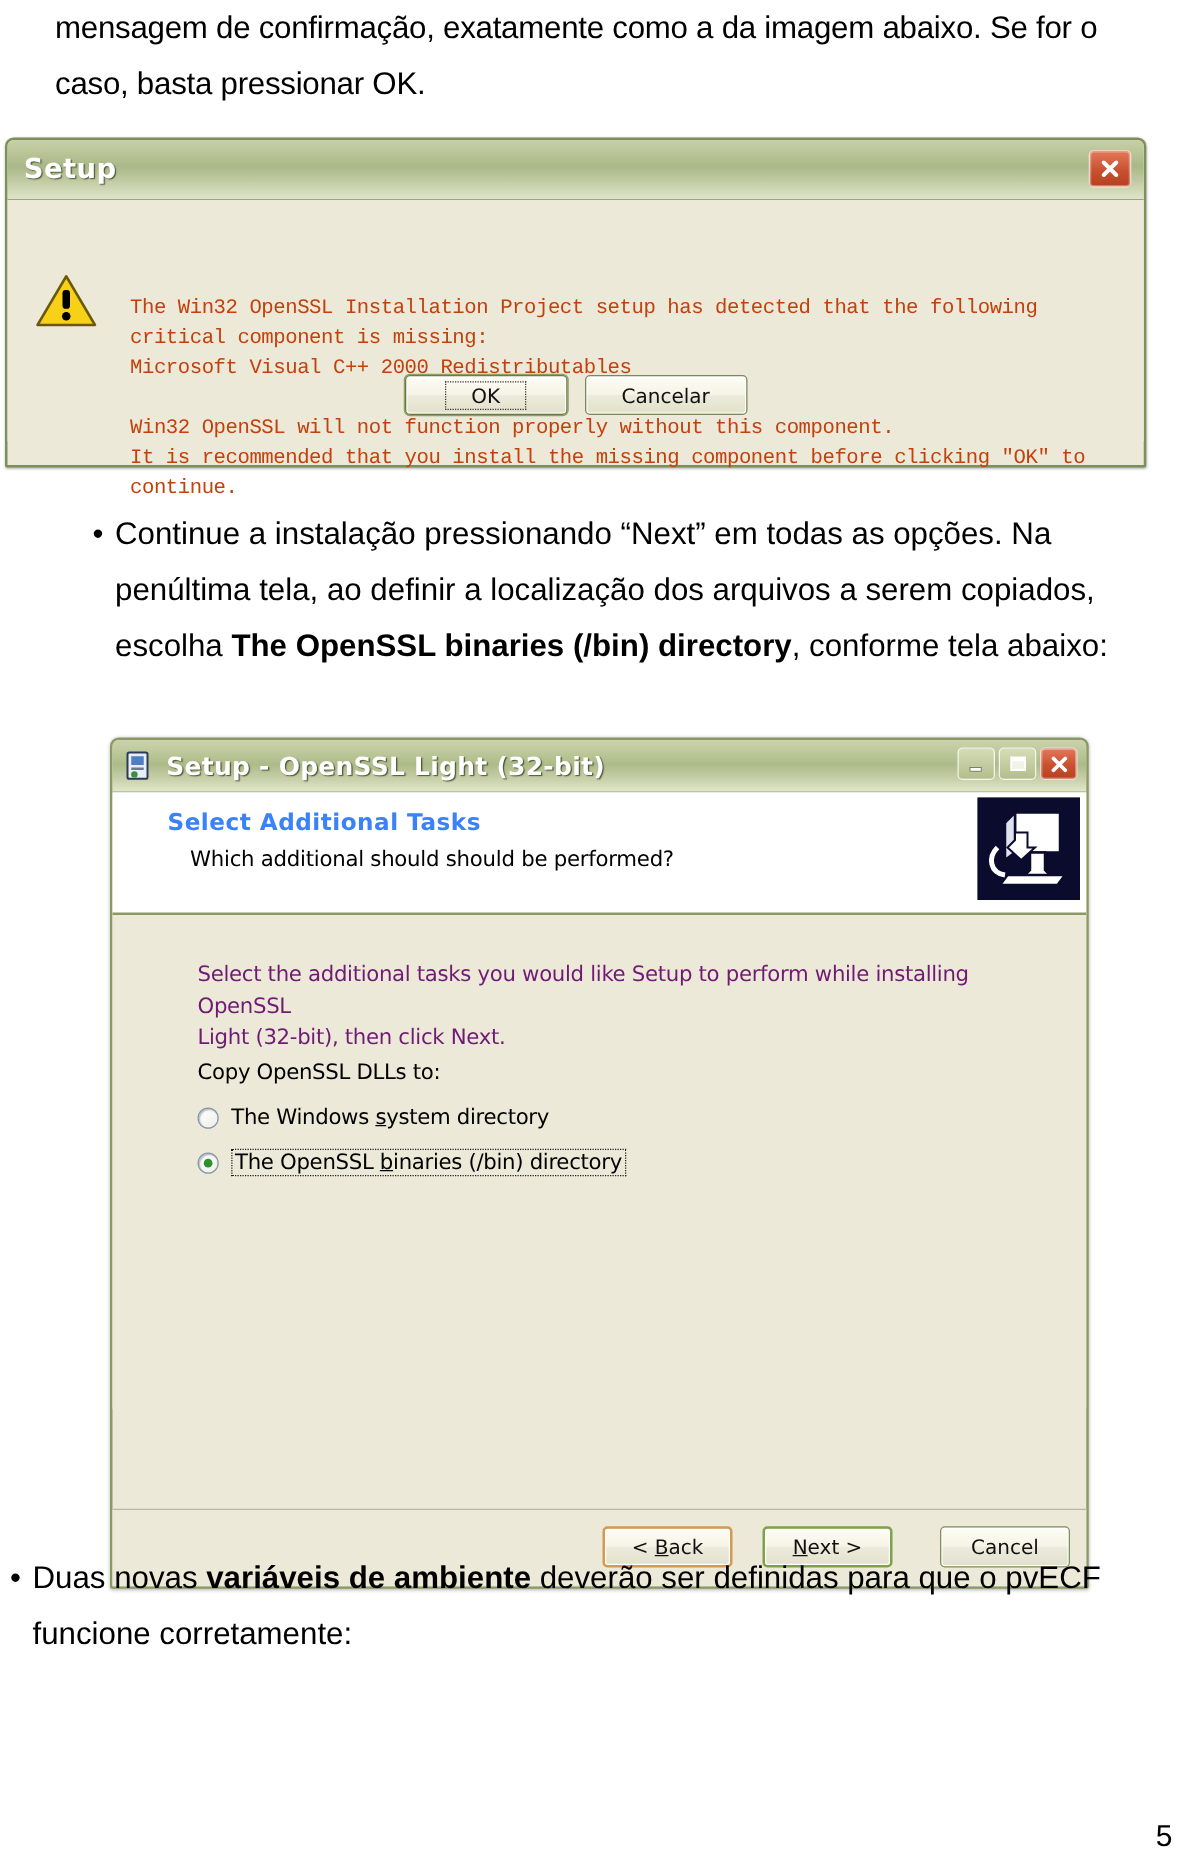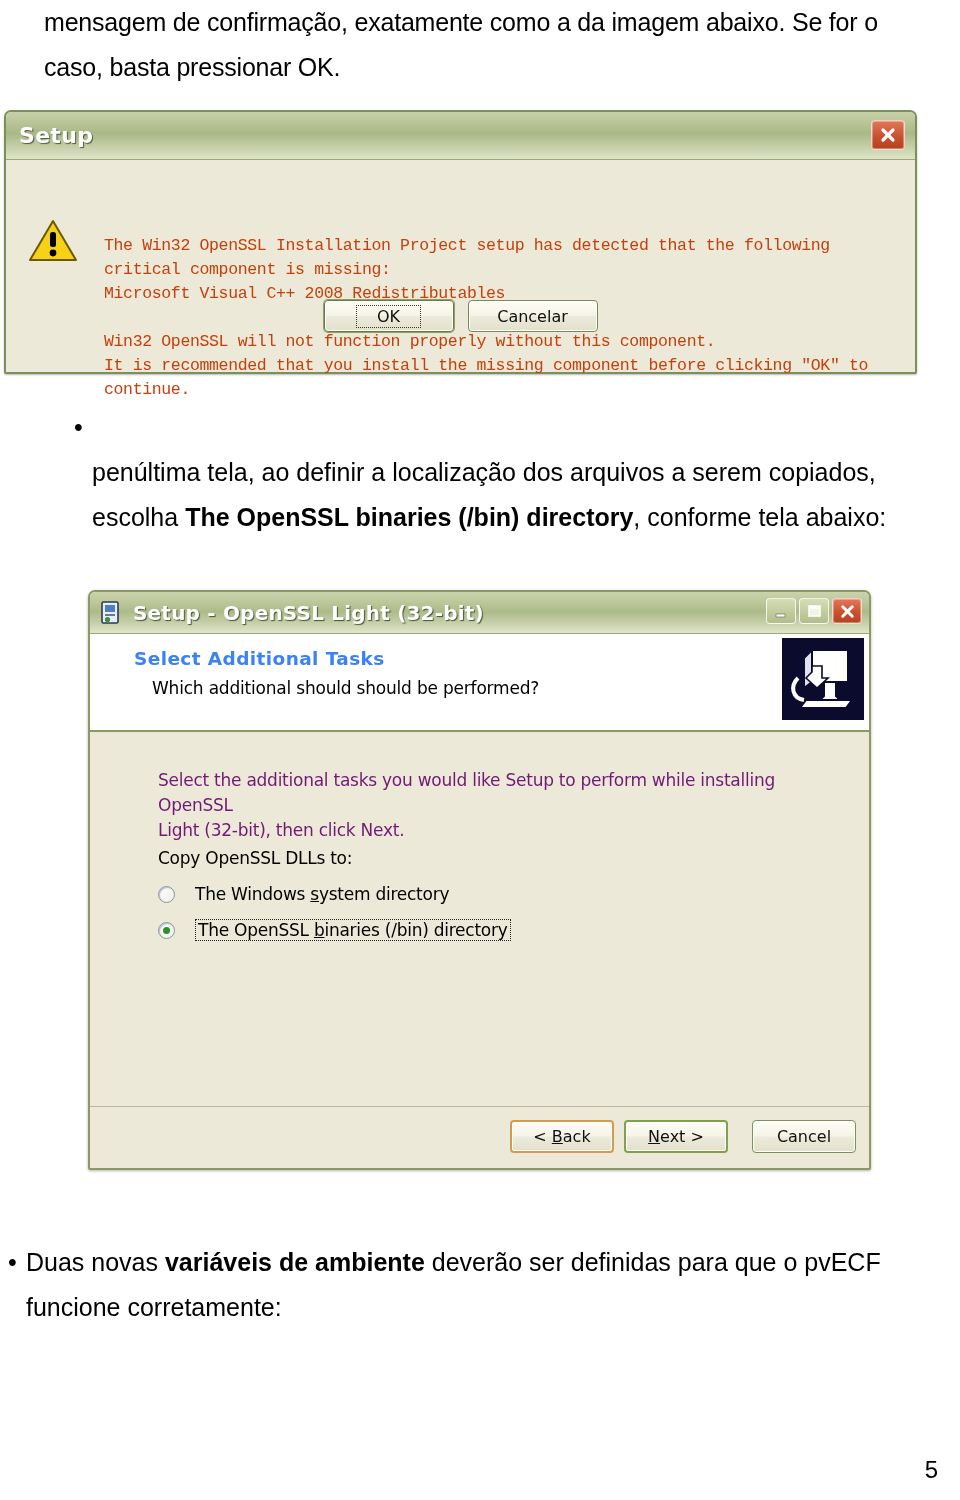--- a/index.html
+++ b/index.html
@@ -159,21 +159,21 @@
     padding: 1px 20px;
     display: block;
   }
 
   
   .dlg2 {
     position: absolute;
     left: 88px;
     top: 590px;
     width: 783px;
-    height: 580px;
+    height: 681px;
     background: #ece9d8;
     border: 2px solid #8b9a64;
     border-radius: 7px 7px 2px 2px;
     box-shadow: 0 1px 3px rgba(0,0,0,0.3);
   }
   .dlg2-title {
     position: relative;
     height: 42px;
     background: linear-gradient(to bottom,
         #cbd2ac 0%, #bfca9e 20%, #adbb89 48%, #c6cfa8 75%, #e1e6ca 100%);
@@ -261,21 +261,21 @@
     font-family: "DejaVu Sans", sans-serif;
     font-size: 17px;
     color: #000;
     letter-spacing: -0.25px;
   }
   .radio-row {
     position: absolute;
     left: 68px;
     display: flex;
     align-items: center;
-    gap: 20px;
+    gap: 10px;
     cursor: pointer;
   }
   .radio-row.r1 { top: 152px; }
   .radio-row.r2 { top: 187px; }
   .radio-dot {
     width: 17px; height: 17px;
     border-radius: 50%;
     background: linear-gradient(135deg, #ffffff 0%, #f3f3ee 70%);
     border: 1px solid #8795a8;
     box-shadow: inset 1px 1px 1px rgba(120,130,150,0.5);
@@ -308,21 +308,21 @@
     left: 0; right: 0; bottom: 0;
     height: 62px;
     background: #ece9d8;
     border-top: 1px solid #b9b6a3;
   }
   .dlg2-footer-inner {
     position: absolute;
     right: 13px; top: 13px;
     display: flex;
     align-items: center;
-    gap: 10px;
+    gap: 24px;
   }
   .xp-button.sm {
     min-width: 104px;
     height: 33px;
     font-size: 16px;
   }
   .xp-button.back {
     border: 2px solid #d39a52;
     box-shadow: inset 0 0 0 1px #ffffff;
   }
@@ -374,41 +374,41 @@
       <div class="warn-icon">
         <svg width="50" height="45" viewBox="0 0 50 45">
           <path d="M25 3 L48 42 L2 42 Z" fill="#f7d117" stroke="#6b5a00" stroke-width="2" stroke-linejoin="round"></path>
           <rect x="22" y="14" width="6" height="15" rx="2.5" fill="#000"></rect>
           <circle cx="25" cy="35" r="3.4" fill="#000"></circle>
         </svg>
       </div>
 
       <div class="dlg1-msg">
         <span>The Win32 OpenSSL Installation Project setup has detected that the following critical component is missing:</span><br>
-        <span>Microsoft Visual C++ 2008 Redistributables</span>
+        <span>Microsoft Visual C++ 2000 Redistributables</span>
         <span class="gap"></span>
         <span>Win32 OpenSSL will not function properly without this component.</span><br>
         <span>It is recommended that you install the missing component before clicking "OK" to continue.</span>
       </div>
 
       <div class="dlg1-buttons">
         <div class="xp-button focused">
           <span class="focus-ring">OK</span>
         </div>
         <div class="xp-button">
           <span>Cancelar</span>
         </div>
       </div>
     </div>
   </div>
 
   <div class="bullet-para" style="left:70px; top:405px; width:860px;">
     <div class="bullet-dot">•</div>
     <div class="bullet-body">
-      <br>
+      <span>Continue a instalação pressionando “Next” em todas as opções. Na</span><br>
       <span>penúltima tela, ao definir a localização dos arquivos a serem copiados,</span><br>
       <span class="lastline"><span>escolha </span><b class="strong">The OpenSSL binaries (/bin) directory</b><span>, conforme tela abaixo:</span></span>
     </div>
   </div>
 
   <div class="dlg2">
 
     <div class="dlg2-title">
       <span class="dlg2-appicon">
         <svg width="26" height="26" viewBox="0 0 26 26">

